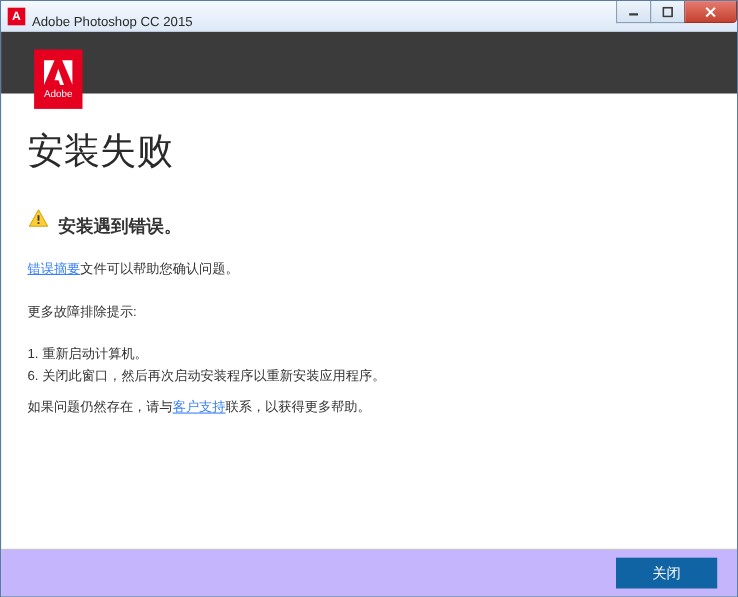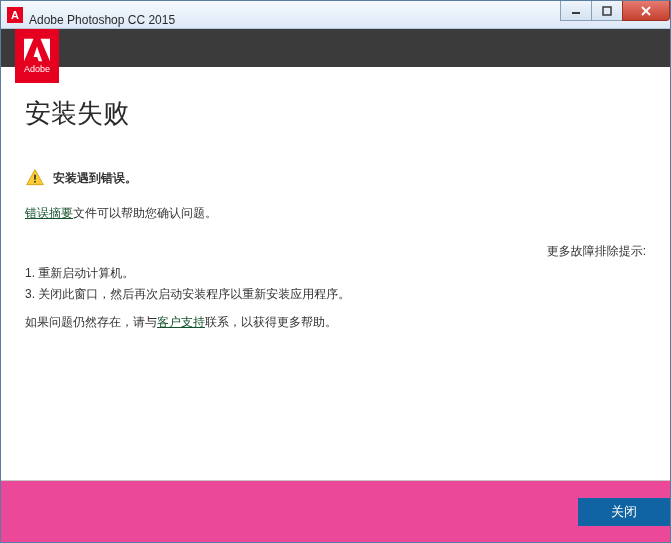--- a/index.html
+++ b/index.html
@@ -66,25 +66,25 @@
     }
     .win-btn.close {
       width: 48px;
       background: linear-gradient(to bottom, #e67a6f, #c4412f);
       border-color: #a03020;
       border-bottom-right-radius: 4px;
     }
     .win-btn svg { display: block; }
 
     .darkband {
-      height: 38px;
+      height: 56px;
       background: #3b3b3b;
       display: flex;
       align-items: flex-start;
-      padding: 0;
+      padding: 16px;
     }
     .adobe-logo {
       width: 44px;
       height: 54px;
       background: #e6001f;
       display: flex;
       flex-direction: column;
       align-items: center;
       justify-content: center;
       margin-left: 14px;
@@ -102,58 +102,60 @@
 
     .content {
       flex: 1;
       padding: 24px 24px 10px 24px;
       overflow: auto;
       color: #333;
       font-size: 12px;
       line-height: 1.7;
     }
     .heading {
-      font-size: 26px;
+      font-size: 33px;
       font-weight: normal;
       color: #2a2a2a;
-      margin-bottom: 33px;
+      margin-bottom: 12px;
       font-family: "Microsoft YaHei", sans-serif;
     }
     .warn-row {
       display: flex;
       align-items: center;
       margin-bottom: 14px;
     }
     .warn-icon {
       width: 20px;
       height: 20px;
       margin-right: 8px;
     }
     .warn-text {
       font-weight: bold;
-      font-size: 12px;
+      font-size: 16px;
+      margin-top: 16px;
     }
     .link {
-      color: #14532d;
+      color: #3b82f6;
       text-decoration: underline;
       cursor: pointer;
     }
     .summary-line { margin-bottom: 18px; }
-    .tips-heading { margin-bottom: 2px; text-align: right; }
+    .tips-heading { margin-bottom: 18px; }
     .tips-list { margin-bottom: 8px; }
     .tip-item { }
     .persist-line { }
 
     .footer {
-      height: 62px;
-      background: #ec4899;
+      height: 43px;
+      background: #c4b5fd;
       border-top: 1px solid #c6c6c6;
       display: flex;
       align-items: center;
       justify-content: flex-end;
+      padding-right: 18px;
     }
     .close-button {
       min-width: 92px;
       height: 28px;
       background: #1064a3;
       color: #fff;
       border: none;
       font-size: 13px;
       font-family: "Microsoft YaHei", sans-serif;
       cursor: pointer;
@@ -213,21 +215,21 @@
       <span class="warn-text">安装遇到错误。</span>
     </div>
 
     <div class="summary-line">
       <a class="link">错误摘要</a><span>文件可以帮助您确认问题。</span>
     </div>
 
     <div class="tips-heading">更多故障排除提示:</div>
     <div class="tips-list">
       <div class="tip-item">1. 重新启动计算机。</div>
-      <div class="tip-item">3. 关闭此窗口，然后再次启动安装程序以重新安装应用程序。</div>
+      <div class="tip-item">6. 关闭此窗口，然后再次启动安装程序以重新安装应用程序。</div>
     </div>
 
     <div class="persist-line">
       <span>如果问题仍然存在，请与</span><a class="link">客户支持</a><span>联系，以获得更多帮助。</span>
     </div>
   </div>
 
   <div class="footer">
     <button class="close-button">关闭</button>
   </div>

